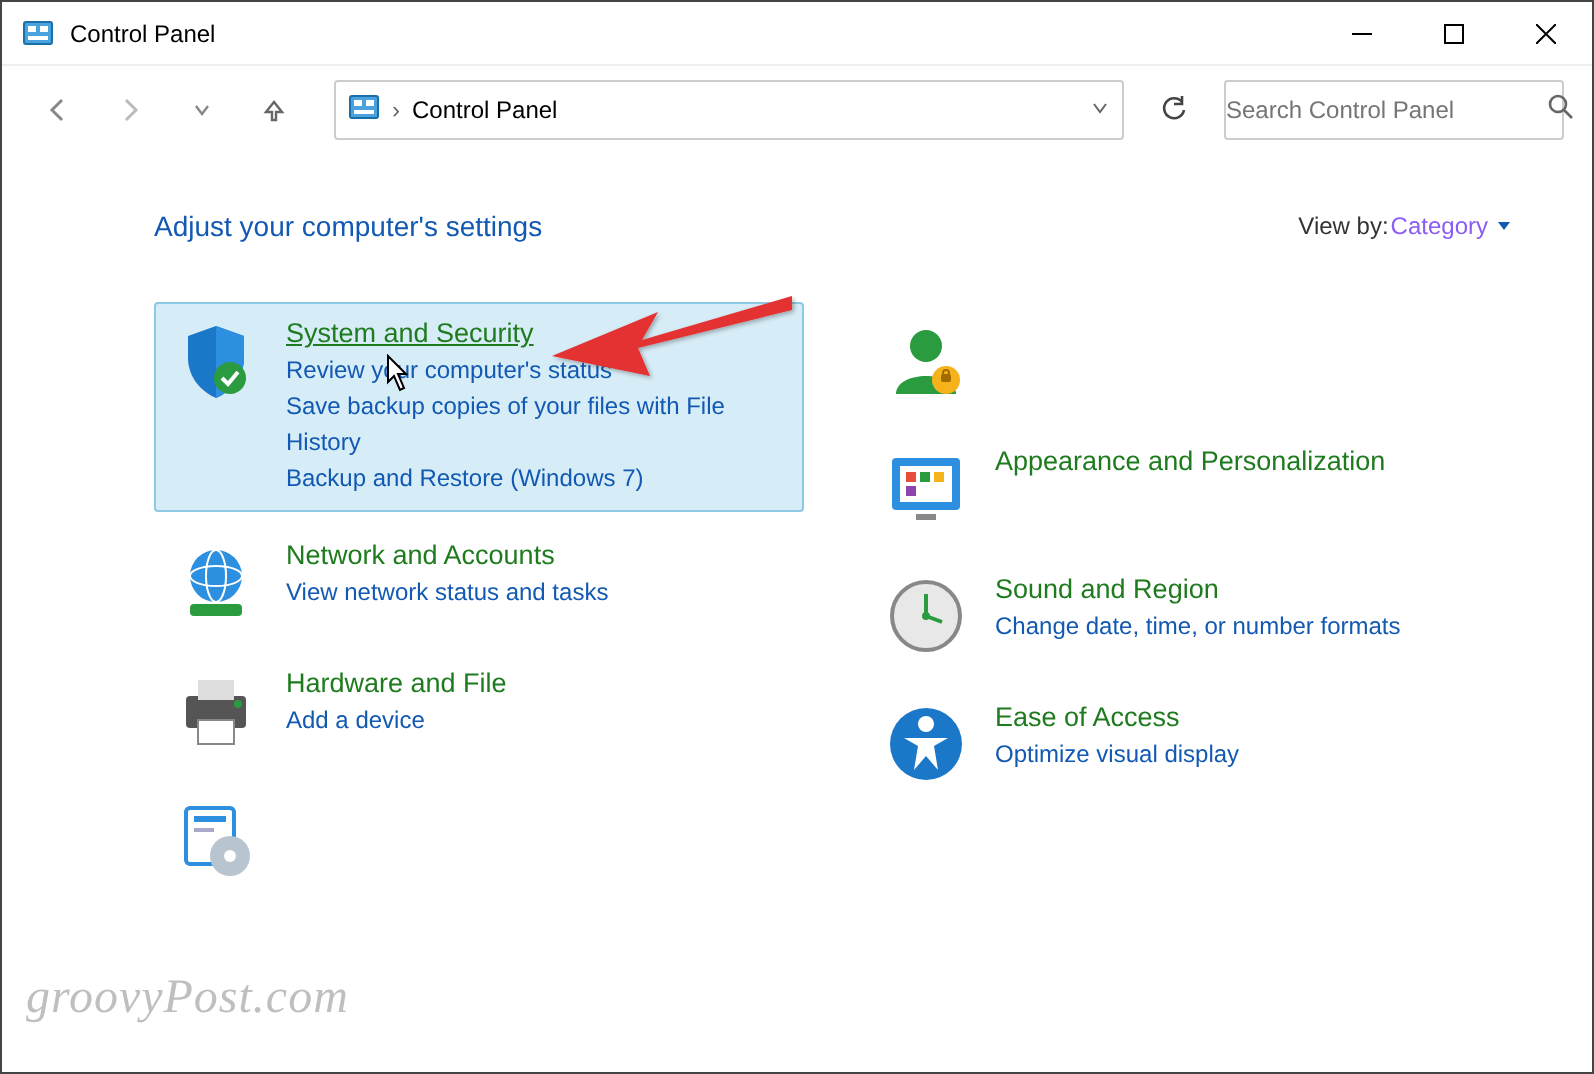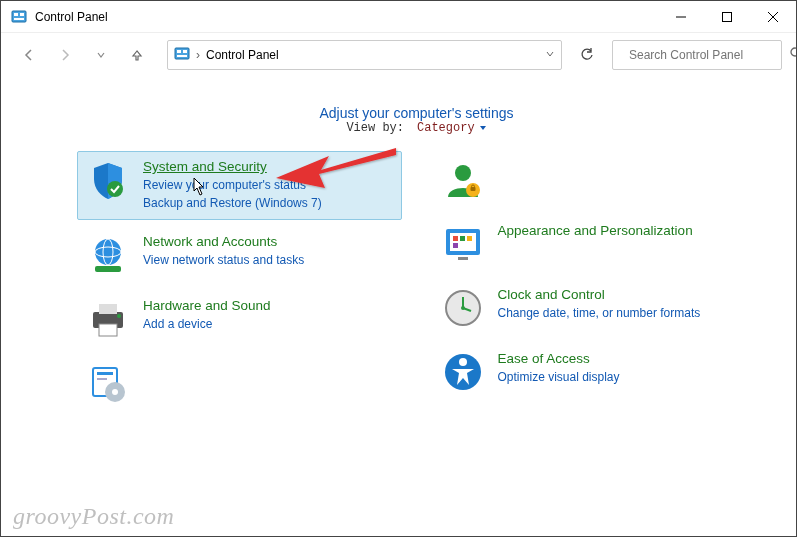--- a/index.html
+++ b/index.html
@@ -7,39 +7,39 @@
 .titlebar { display: flex; align-items: center; height: 32px; padding: 0 0 0 10px; border-bottom: 1px solid #eee; }
 .titlebar .icon { width: 16px; height: 16px; margin-right: 8px; }
 .titlebar .title { flex: 1; color: #000; font-size: 12px; }
 .winbtn { width: 46px; height: 32px; display: flex; align-items: center; justify-content: center; color: #000; }
 .navrow { display: flex; align-items: center; height: 44px; padding: 0 14px; gap: 8px; }
 .navbtn { width: 28px; height: 28px; display: flex; align-items: center; justify-content: center; color: #999; border-radius: 2px; }
 .navbtn.active { color: #333; }
 .addressbar { flex: 1; height: 30px; border: 1px solid #ccc; border-radius: 2px; display: flex; align-items: center; padding: 0 6px; gap: 6px; margin-left: 8px; }
 .addressbar .addr-text { flex: 1; color: #000; font-size: 12px; }
 .refreshbox { width: 34px; height: 30px; display: flex; align-items: center; justify-content: center; color: #333; }
-.searchbox { width: 170px; height: 30px; border: 1px solid #ccc; border-radius: 2px; display: flex; align-items: center; padding: 0 16px; gap: 6px; }
+.searchbox { width: 170px; height: 30px; border: 1px solid #ccc; border-radius: 2px; display: flex; align-items: center; padding: 0 0; gap: 6px; }
 .searchbox input { border: none; outline: none; flex: 1; font-size: 12px; color: #666; background: transparent; }
 .content { padding: 28px 40px 10px 76px; }
-.heading-row { display: flex; align-items: center; justify-content: space-between; margin-bottom: 16px; flex-direction: column; }
+.heading-row { display: flex; align-items: center; justify-content: space-between; margin-bottom: 30px; }
 .heading { color: #1259b3; font-size: 14px; font-weight: 400; }
-.viewby { font-size: 12px; color: #333; display: flex; gap: 13px; font-family: Liberation Mono, monospace; }
-.viewby .viewby-val { color: #7f1d1d; display: flex; align-items: center; gap: 4px; }
+.viewby { font-size: 12px; color: #333; display: flex; gap: 1px; }
+.viewby .viewby-val { color: #8b5cf6; display: flex; align-items: center; gap: 4px; }
 .cols { display: flex; gap: 30px; }
 .col { flex: 1; }
 .cat { display: flex; gap: 14px; padding: 8px 10px; margin-bottom: 6px; border-radius: 2px; }
 .cat.hover { background: #d6ecf6; border: 1px solid #8ec9e4; padding: 7px 9px; }
 .cat-icon { width: 42px; height: 42px; flex-shrink: 0; }
 .cat-body { flex: 1; }
 .cat-title { color: #1e7b1e; font-size: 13.5px; margin-bottom: 2px; display: inline-block; }
 .cat.hover .cat-title { text-decoration: underline; }
 .cat-link { color: #1259b3; font-size: 12px; display: block; line-height: 1.5; }
 .arrow-overlay { position: absolute; left: 270px; top: 137px; pointer-events: none; }
 .cursor-overlay { position: absolute; left: 188px; top: 176px; pointer-events: none; }
-.watermark { position: absolute; bottom: 6px; left: 12px; font-size: 24px; color: #bfbfbf; font-family: Georgia, serif; font-style: italic; letter-spacing: 0.5px; }
+.watermark { position: absolute; bottom: 23px; left: 12px; font-size: 24px; color: #bfbfbf; font-family: Georgia, serif; font-style: italic; letter-spacing: 0.5px; }
 </style>
 </head>
 <body>
 
 <div class="titlebar">
   <span class="icon">
     <svg viewBox="0 0 16 16">
         <rect x="1" y="2" width="14" height="11" rx="1" fill="#4aa3df" stroke="#1b6fa8"></rect>
         <rect x="3" y="4" width="4" height="3" fill="#fff"></rect>
         <rect x="9" y="4" width="4" height="3" fill="#fff"></rect>
@@ -134,20 +134,21 @@
       <div class="cat hover">
         <span class="cat-icon"><svg viewBox="0 0 42 42">
               <path d="M21 4 L35 9 V20 C35 30 28 37 21 40 C14 37 7 30 7 20 V9 Z" fill="#1b78c9"></path>
               <path d="M21 4 L35 9 V20 C35 30 28 37 21 40 V4 Z" fill="#2d8fe0"></path>
               <circle cx="28" cy="30" r="8" fill="#2a9b3f"></circle>
               <path d="M24 30 L27 33 L32 27" stroke="#fff" stroke-width="2" fill="none"></path>
             </svg></span>
         <div class="cat-body">
           <a class="cat-title">System and Security</a>
           <a class="cat-link">Review your computer's status</a>
+          <a class="cat-link">Save backup copies of your files with File History</a>
           <a class="cat-link">Backup and Restore (Windows 7)</a>
         </div>
       </div>
 
       <div class="cat">
         <span class="cat-icon"><svg viewBox="0 0 42 42">
               <circle cx="21" cy="18" r="13" fill="#2d8fe0"></circle>
               <ellipse cx="21" cy="18" rx="13" ry="5" fill="none" stroke="#fff" stroke-width="1"></ellipse>
               <ellipse cx="21" cy="18" rx="5" ry="13" fill="none" stroke="#fff" stroke-width="1"></ellipse>
               <rect x="8" y="32" width="26" height="6" rx="2" fill="#2a9b3f"></rect>
@@ -159,21 +160,21 @@
       </div>
 
       <div class="cat">
         <span class="cat-icon"><svg viewBox="0 0 42 42">
               <rect x="6" y="14" width="30" height="16" rx="2" fill="#555"></rect>
               <rect x="12" y="6" width="18" height="10" fill="#ddd"></rect>
               <rect x="12" y="26" width="18" height="12" fill="#fff" stroke="#888"></rect>
               <circle cx="32" cy="18" r="2" fill="#2a9b3f"></circle>
             </svg></span>
         <div class="cat-body">
-          <a class="cat-title">Hardware and Sound</a>
+          <a class="cat-title">Hardware and File</a>
           <a class="cat-link">Add a device</a>
         </div>
       </div>
 
       <div class="cat">
         <span class="cat-icon"><svg viewBox="0 0 42 42">
               <rect x="6" y="6" width="24" height="28" rx="2" fill="#fff" stroke="#2d8fe0" stroke-width="2"></rect>
               <rect x="10" y="10" width="16" height="3" fill="#2d8fe0"></rect>
               <rect x="10" y="16" width="10" height="2" fill="#aac"></rect>
               <circle cx="28" cy="30" r="10" fill="#b8c5d0"></circle>
@@ -211,21 +212,21 @@
       </div>
 
       <div class="cat">
         <span class="cat-icon"><svg viewBox="0 0 42 42">
               <circle cx="21" cy="21" r="17" fill="#e8e8e8" stroke="#888" stroke-width="2"></circle>
               <circle cx="21" cy="21" r="2" fill="#2a9b3f"></circle>
               <line x1="21" y1="21" x2="21" y2="10" stroke="#2a9b3f" stroke-width="2"></line>
               <line x1="21" y1="21" x2="29" y2="24" stroke="#2a9b3f" stroke-width="2"></line>
             </svg></span>
         <div class="cat-body">
-          <a class="cat-title">Clock and Control</a>
+          <a class="cat-title">Sound and Region</a>
           <a class="cat-link">Change date, time, or number formats</a>
         </div>
       </div>
 
       <div class="cat">
         <span class="cat-icon"><svg viewBox="0 0 42 42">
               <circle cx="21" cy="21" r="18" fill="#1b78c9"></circle>
               <circle cx="21" cy="11" r="4" fill="#fff"></circle>
               <path d="M10 18 L32 18 L25 22 L27 34 L21 27 L15 34 L17 22 Z" fill="#fff"></path>
             </svg></span>

